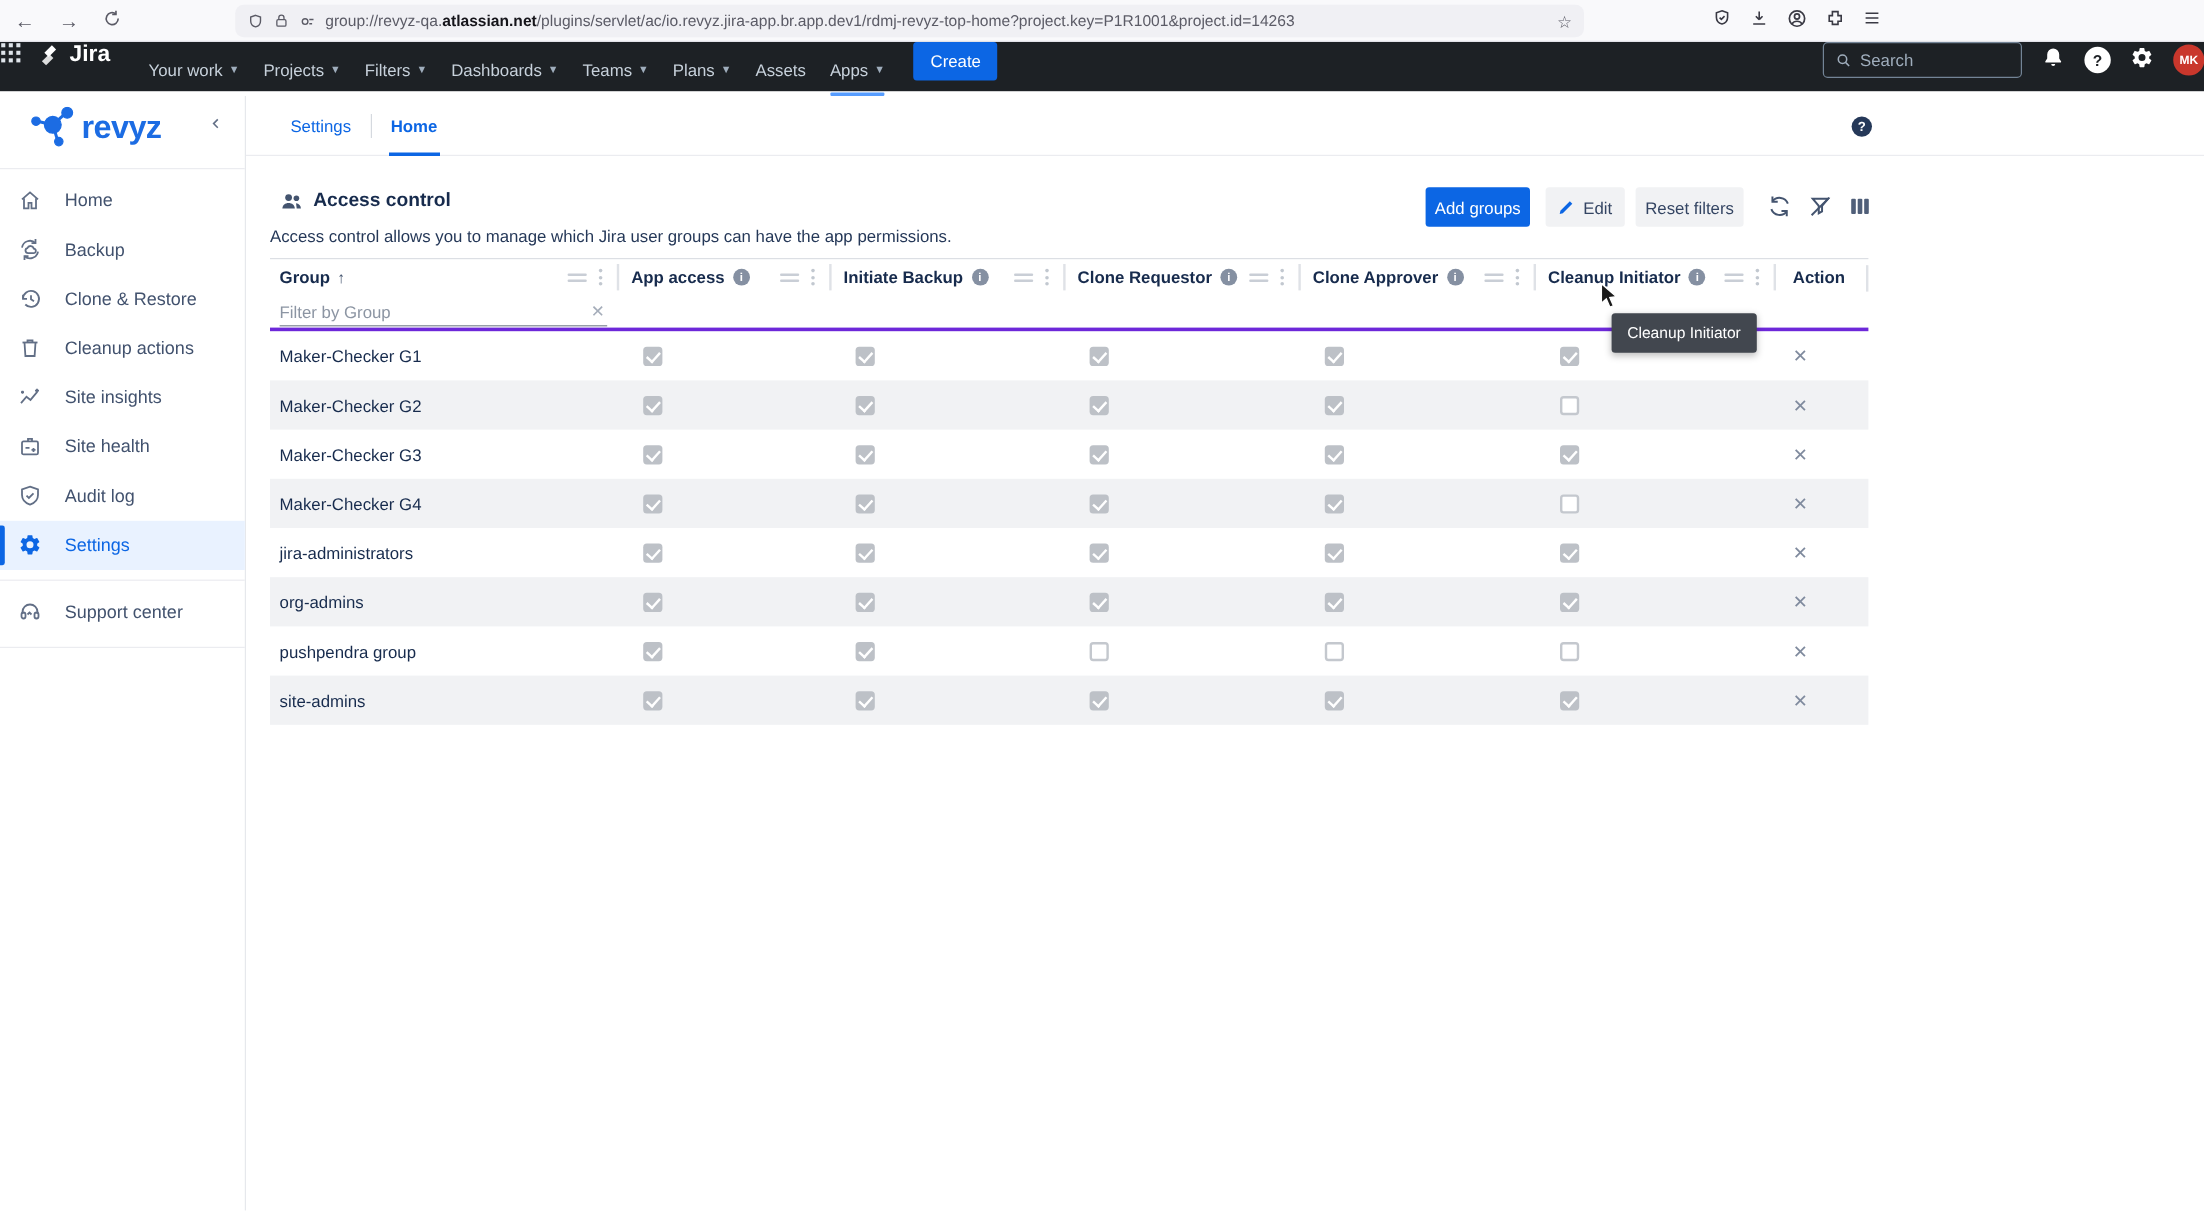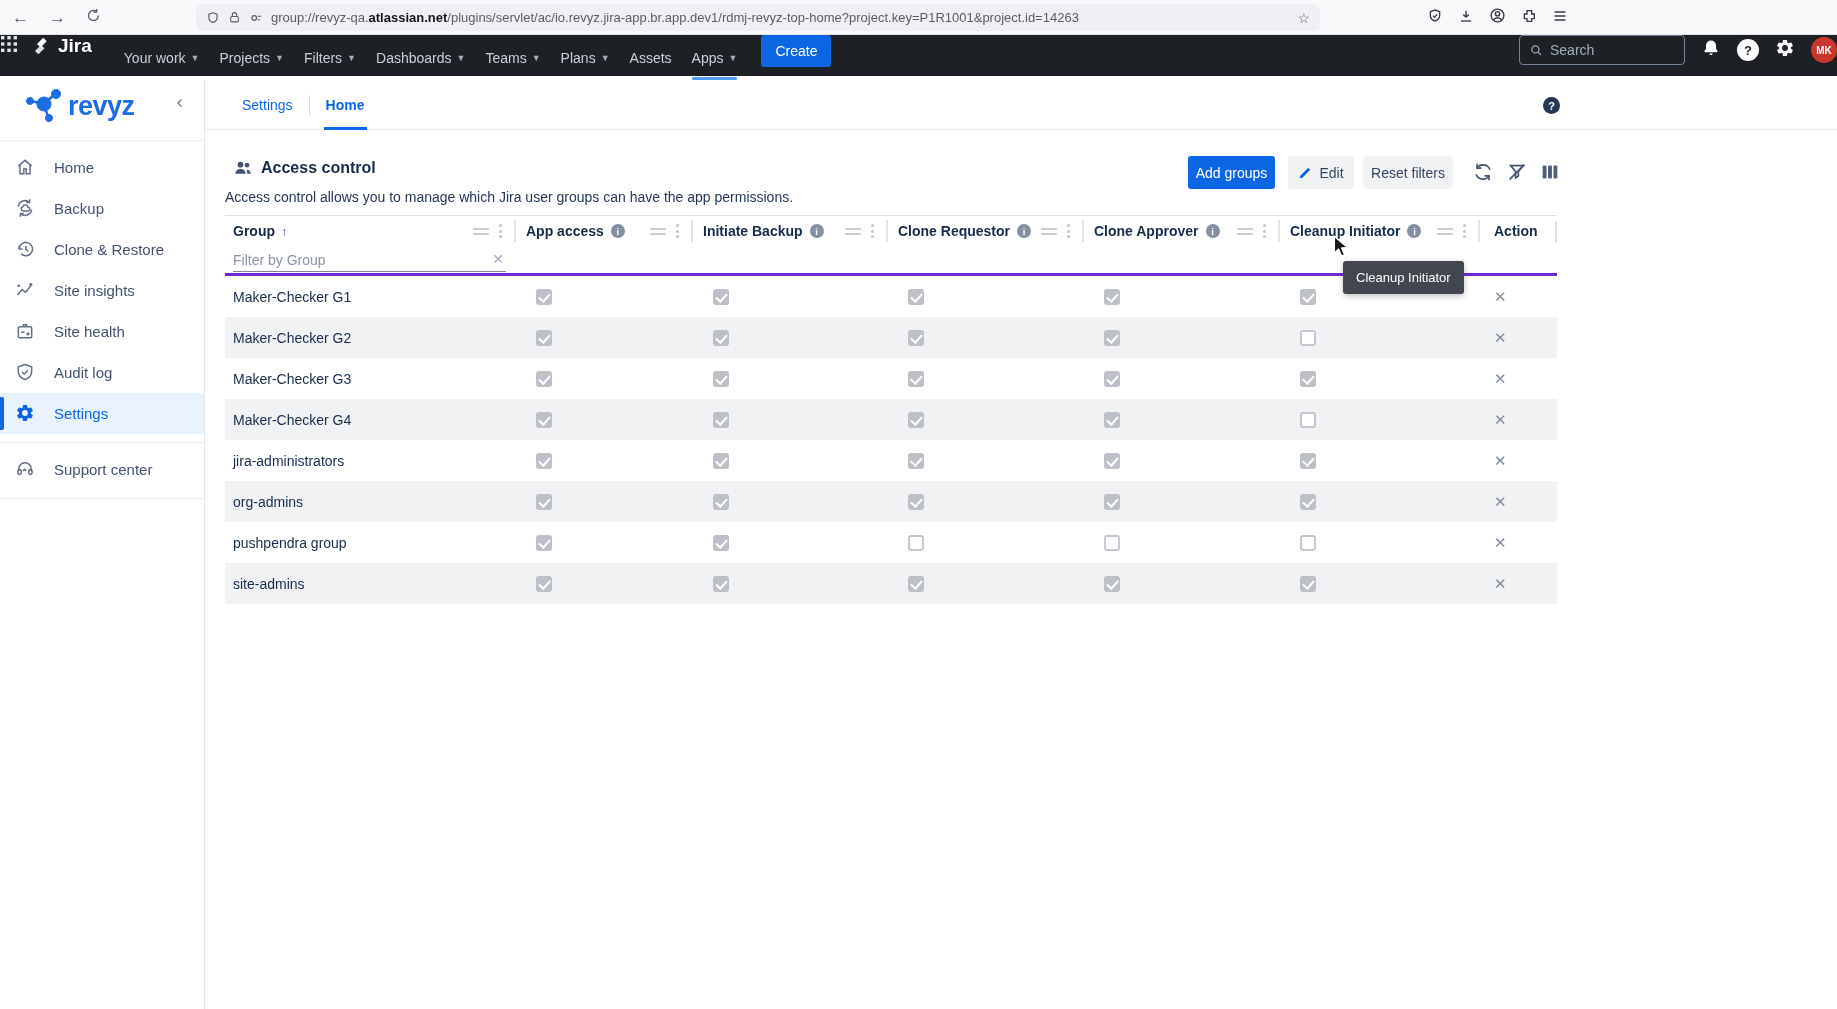--- a/index.html
+++ b/index.html
@@ -278,20 +278,28 @@
     <div class="side-item">
       <span class="sicon"><svg width="20" height="20" viewBox="0 0 24 24" fill="none" stroke="currentColor" stroke-width="1.8">
             <path d="M5 12a8 8 0 1 1 2.3 5.7"></path>
             <path d="M5 8v4h4"></path>
             <path d="M13 8.5v4l3 2"></path>
           </svg></span>
       <span class="slabel">Clone &amp; Restore</span>
     </div>
     <div class="side-item">
       <span class="sicon"><svg width="20" height="20" viewBox="0 0 24 24" fill="none" stroke="currentColor" stroke-width="1.8">
+            <path d="M4.5 6.5h15"></path>
+            <path d="M9.5 6.5V4.5h5v2"></path>
+            <path d="M6.5 6.5l.9 13.5h9.2l.9-13.5"></path>
+          </svg></span>
+      <span class="slabel">Cleanup actions</span>
+    </div>
+    <div class="side-item">
+      <span class="sicon"><svg width="20" height="20" viewBox="0 0 24 24" fill="none" stroke="currentColor" stroke-width="1.8">
             <path d="M3 18l5.5-6.5 4 3.2L19 7"></path>
             <path d="M19 3.5v4M17 5.5h4"></path>
             <path d="M4.5 5.5v3M3 7h3"></path>
           </svg></span>
       <span class="slabel">Site insights</span>
     </div>
     <div class="side-item">
       <span class="sicon"><svg width="20" height="20" viewBox="0 0 24 24" fill="none" stroke="currentColor" stroke-width="1.8">
             <rect x="4" y="7" width="16" height="13" rx="1.5"></rect>
             <path d="M10 7V4.5h4V7"></path>

